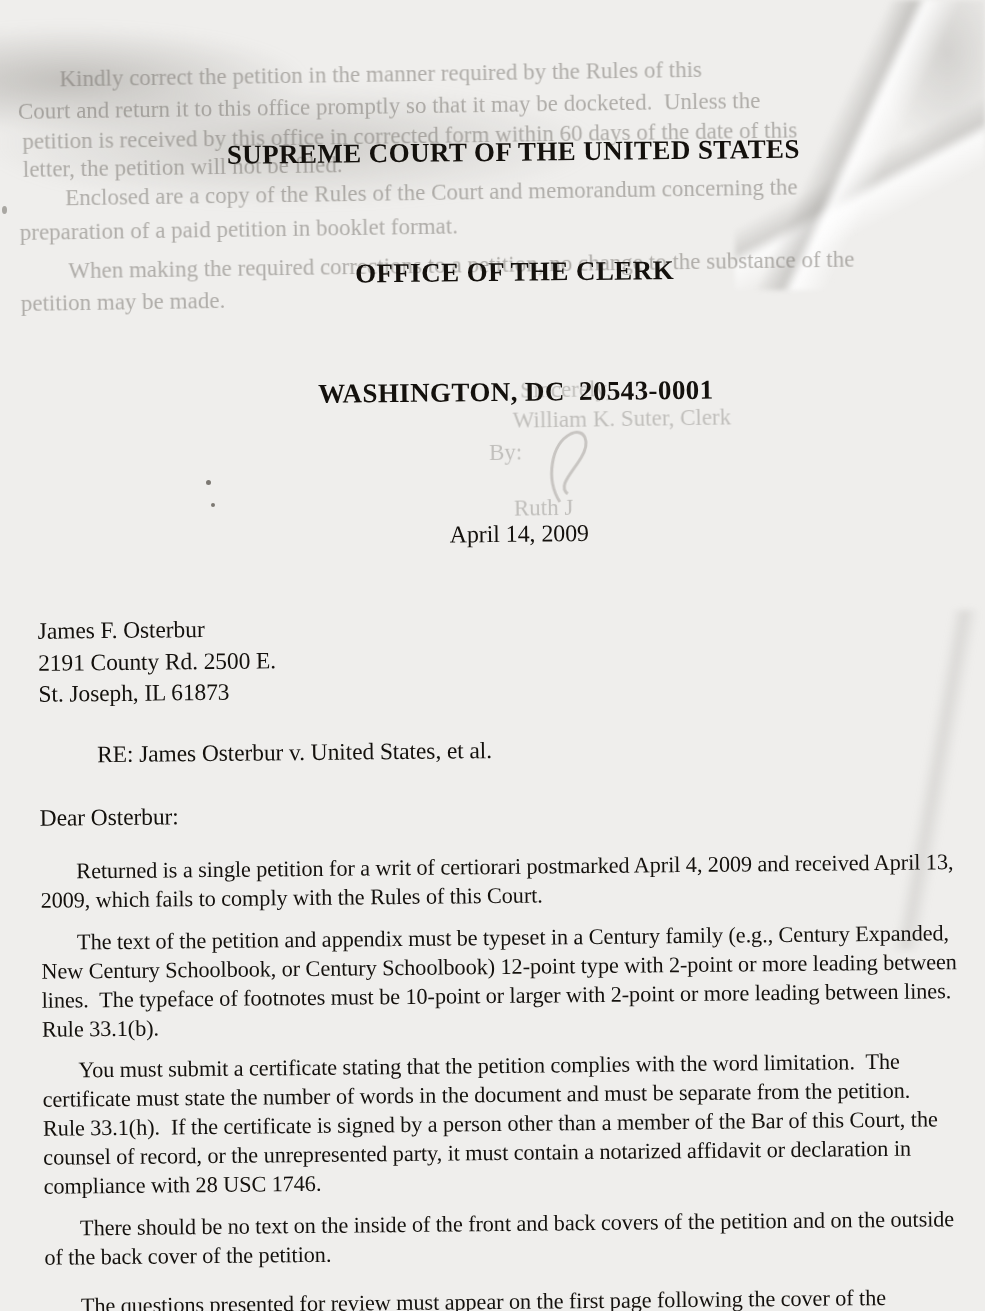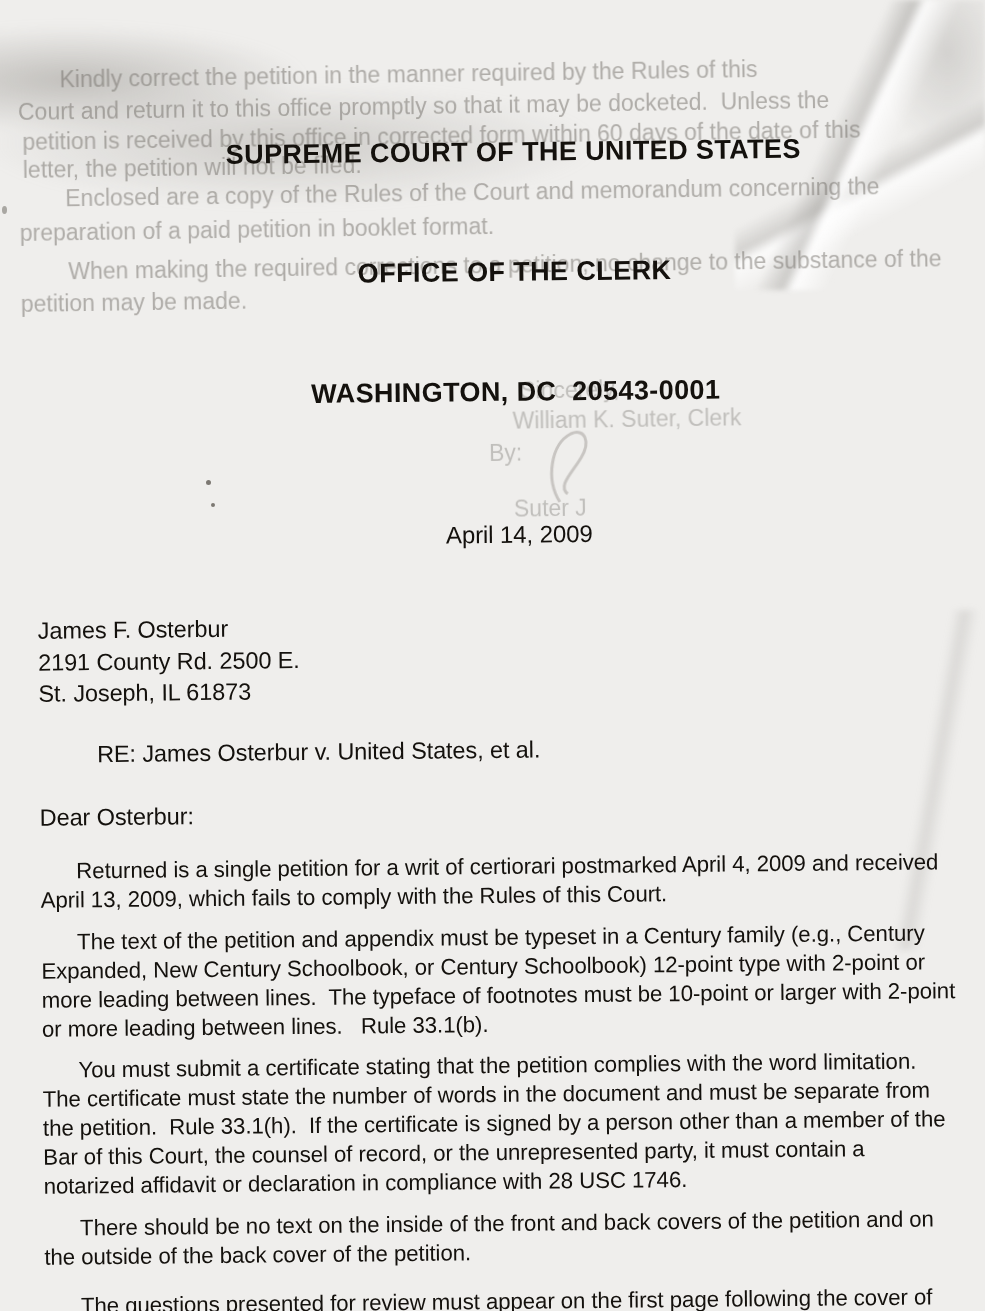--- a/index.html
+++ b/index.html
@@ -2,21 +2,21 @@
 <html><head>
 <meta charset="utf-8">
 <style>
   html, body { margin: 0; padding: 0; background: #e8e7e5; }
   .page {
     position: relative;
     width: 985px;
     height: 1311px;
     background: #efeeec;
     overflow: hidden;
-    font-family: Liberation Sans, sans-serif;
+    font-family: Liberation Serif, serif;
   }
 
   
   .wash-topleft {
     position: absolute; left: -70px; top: 5px; width: 760px; height: 210px;
     background:
       radial-gradient(ellipse 330px 75px at 140px 75px, rgba(156,153,148,.55), rgba(156,153,148,0) 72%),
       radial-gradient(ellipse 430px 85px at 360px 140px, rgba(168,165,160,.45), rgba(168,165,160,0) 72%);
     filter: blur(6px);
   }
@@ -113,21 +113,21 @@
     <div class="g" style="left:30px; top:122px;">petition is received by this office in corrected form within 60 days of the date of this</div>
     <div class="g" style="left:30px; top:150px;">letter, the petition will not be filed.</div>
     <div class="g" style="left:72px; top:179px;">Enclosed are a copy of the Rules of the Court and memorandum concerning the</div>
     <div class="g" style="left:26px; top:213px;">preparation of a paid petition in booklet format.</div>
     <div class="g" style="left:74px; top:252px;">When making the required corrections to a petition, no change to the substance of the</div>
     <div class="g" style="left:26px; top:284px;">petition may be made.</div>
 
     <div class="sig" style="left:524px; top:378px;">Sincerely,</div>
     <div class="sig" style="left:516px; top:408px;">William K. Suter, Clerk</div>
     <div class="sig" style="left:492px; top:440px;">By:</div>
-    <div class="sig" style="left:516px; top:496px;">Suter J</div>
+    <div class="sig" style="left:516px; top:496px;">Ruth J</div>
     <svg style="left:540px; top:425px;" width="90" height="85" viewBox="0 0 90 85">
       <path d="M22,78 C8,55 14,20 34,10 C48,4 54,18 44,34 C34,50 20,62 30,70" fill="none" stroke="rgba(118,113,106,.32)" stroke-width="3"></path>
     </svg>
   </div>
 
   <div class="letter">
 
     <div class="letterhead">
       <div>SUPREME COURT OF THE UNITED STATES</div>
       <div>OFFICE OF THE CLERK</div>

